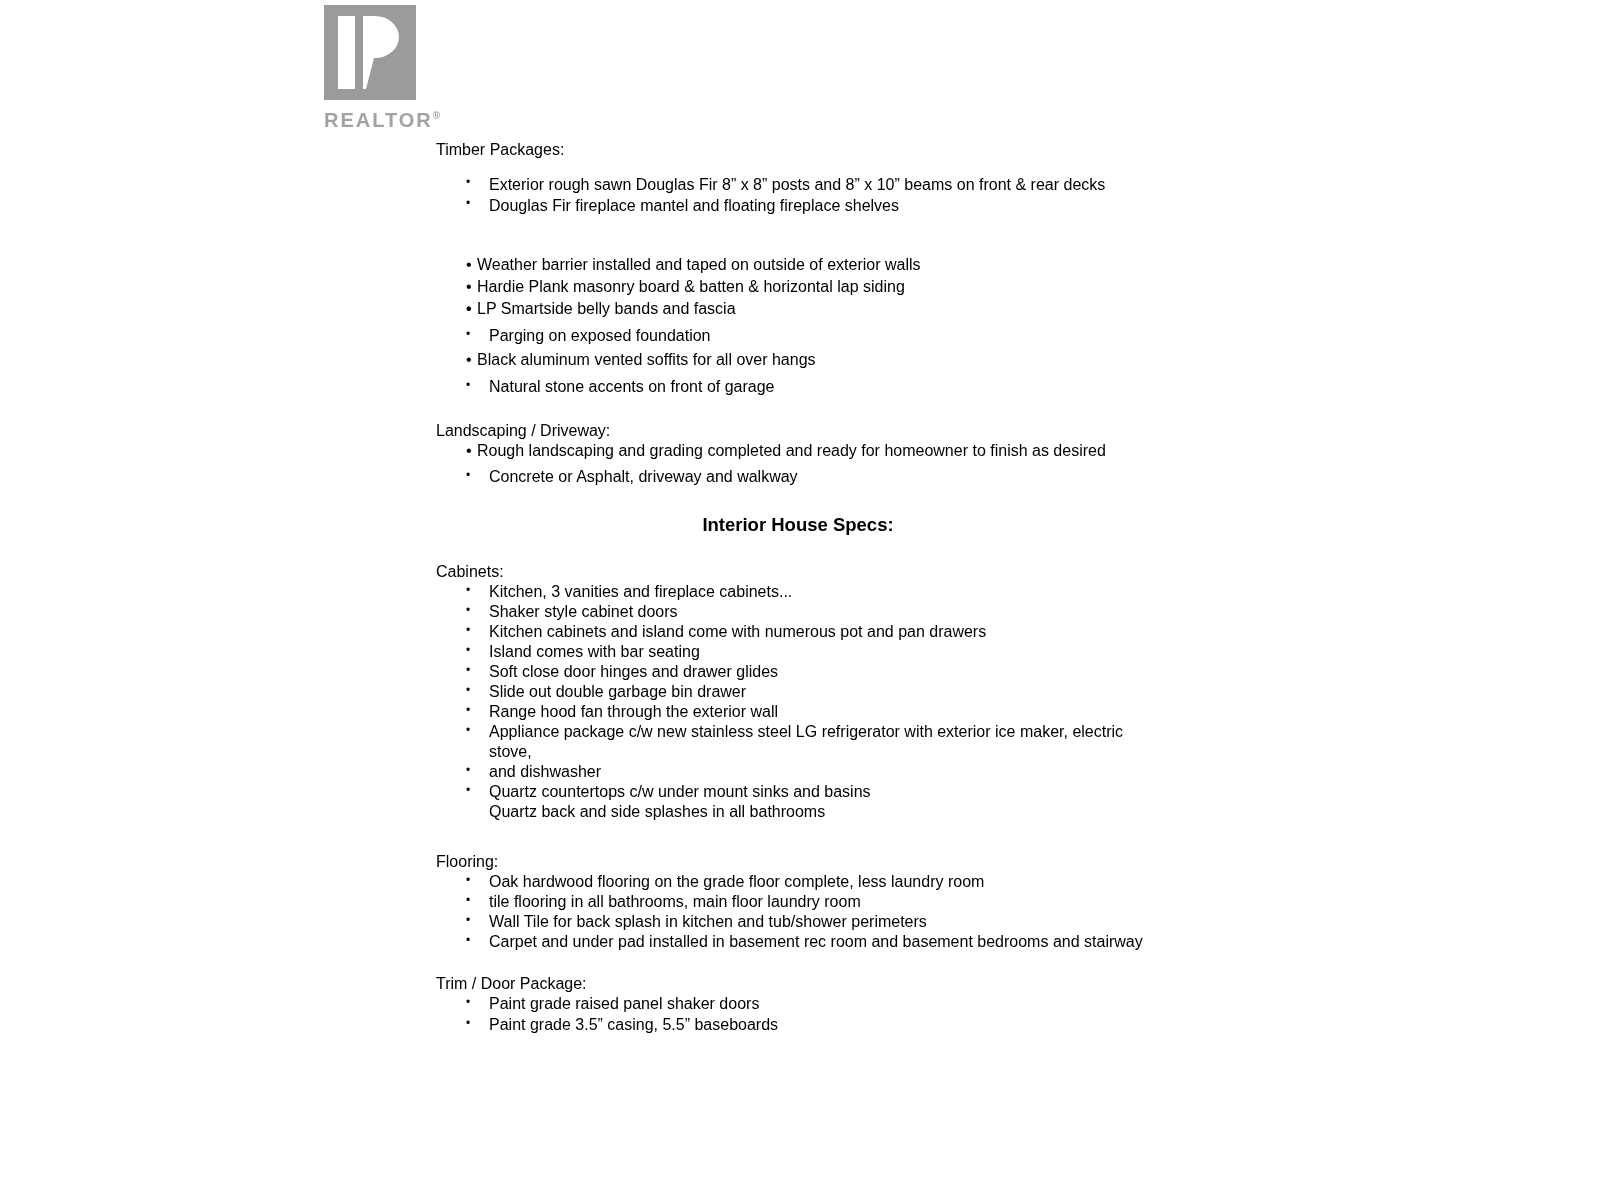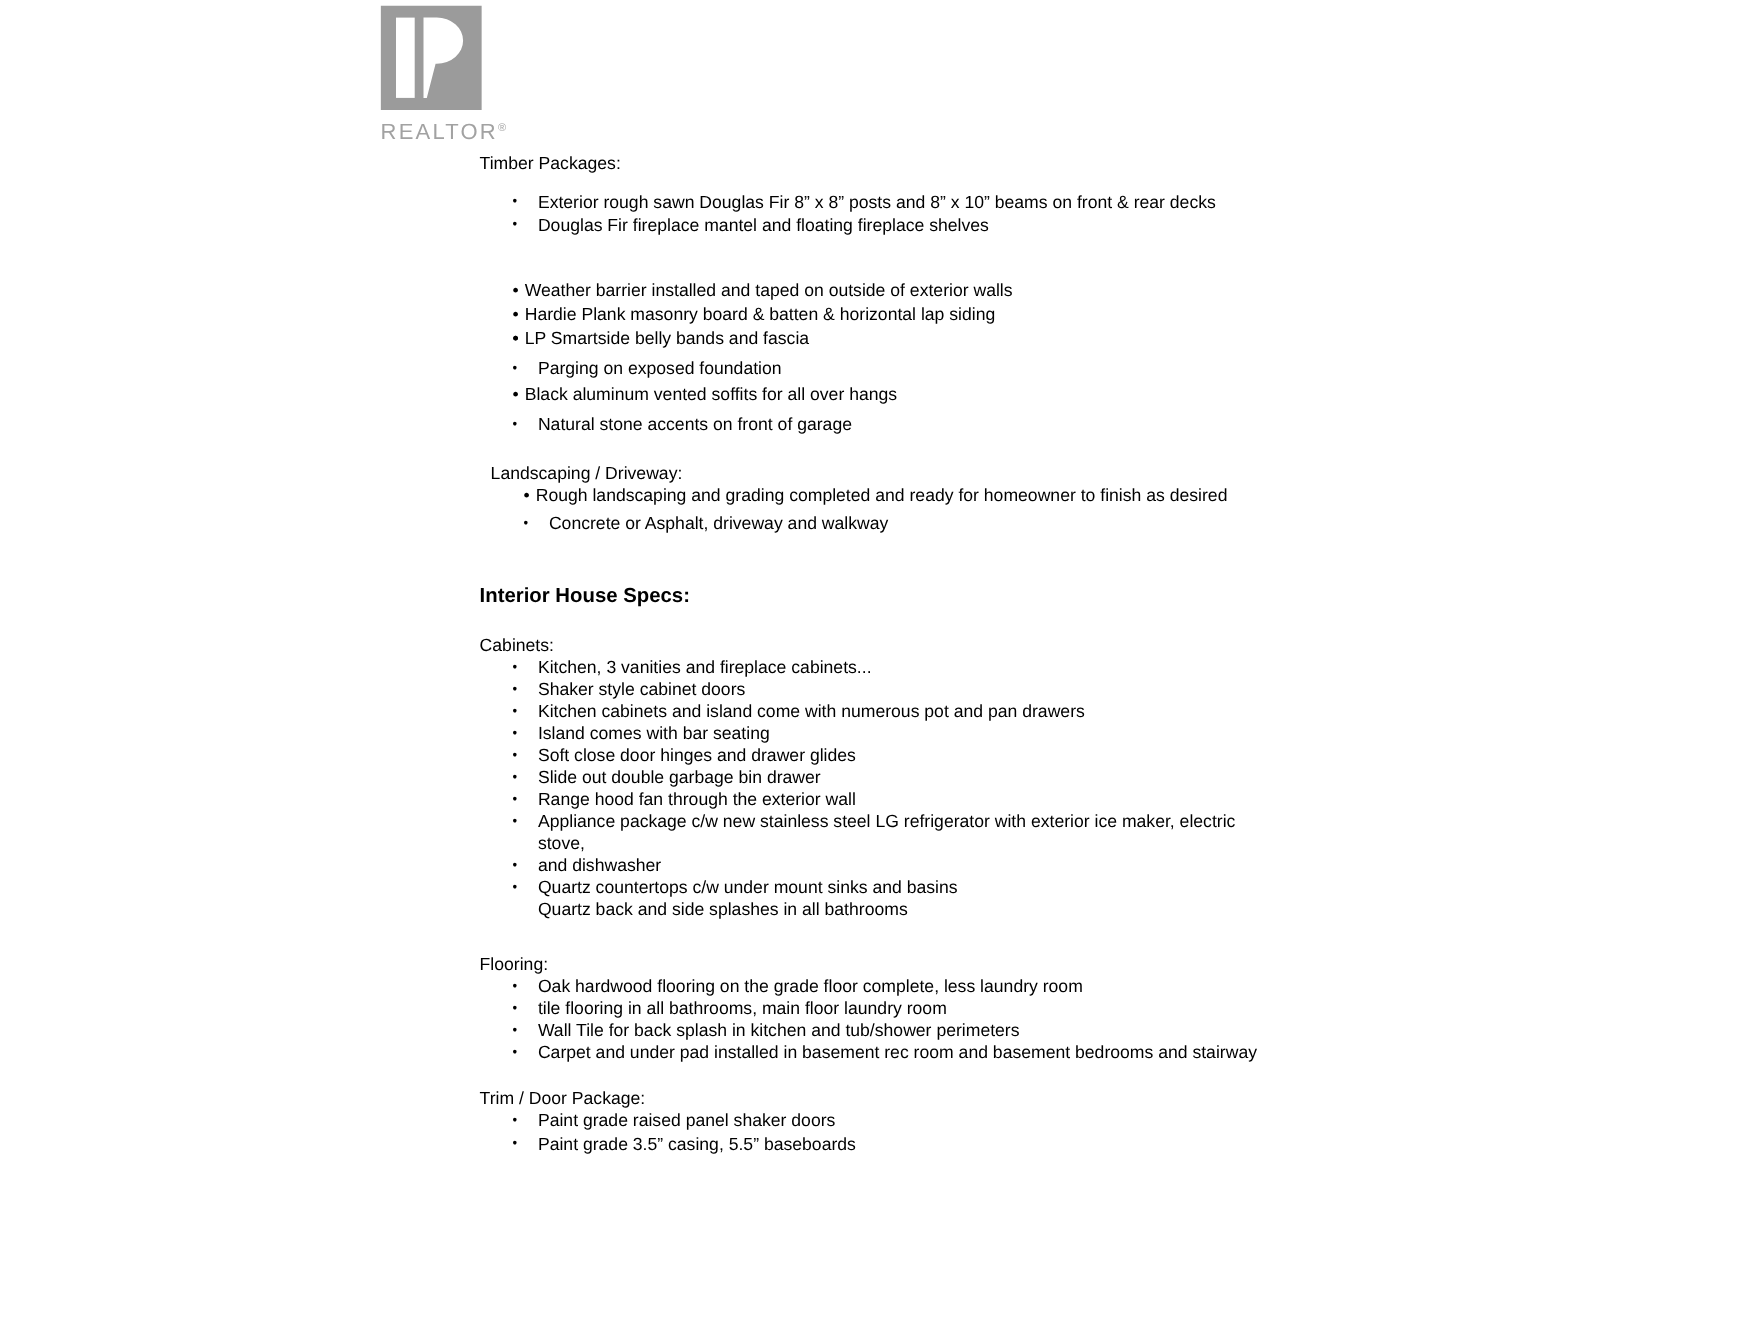--- a/index.html
+++ b/index.html
@@ -13,23 +13,24 @@
   }
   .page {
     position: relative;
     width: 1600px;
     height: 1200px;
     background: #ffffff;
   }
   
   .logo {
     position: absolute;
-    left: 346px;
+    left: 324px;
     top: 5px;
     width: 110px;
+    font-weight: bold;
   }
   .logo-text {
     margin-top: 2px;
     font-size: 20px;
     letter-spacing: 2px;
     color: #a2a2a2;
     white-space: nowrap;
     line-height: 20px;
   }
   .logo-text .reg {
@@ -72,24 +73,24 @@
     transform: translateY(-2px);
   }
   .style-a, .style-a-sp, .style-none { padding-left: 53px; }
   .style-b { padding-left: 41px; }
   .style-a-sp { margin-top: 5px; margin-bottom: 2px; }
   
   #sec-timber-packages .sec-heading { margin-bottom: 14px; }
   #sec-timber-packages .item { line-height: 21px; }
   #sec-building-envelope { margin-top: 38px; }
   #sec-building-envelope .item { line-height: 22px; }
-  #sec-landscaping-driveway { margin-top: 23px; margin-left: 10px; }
+  #sec-landscaping-driveway { margin-top: 23px; }
   #sec-landscaping-driveway .item { line-height: 20px; }
   #sec-landscaping-driveway .style-a-sp { margin-top: 6px; }
-  #sec-interior-house-specs { margin-top: 42px; }
+  #sec-interior-house-specs { margin-top: 26px; text-align: center; }
   #sec-cabinets { margin-top: 25px; }
   #sec-flooring { margin-top: 30px; }
   #sec-trim-door-package { margin-top: 22px; }
   #sec-trim-door-package .item { line-height: 20.5px; }
 </style>
 </head>
 <body>
 
 <div class="page">
 

